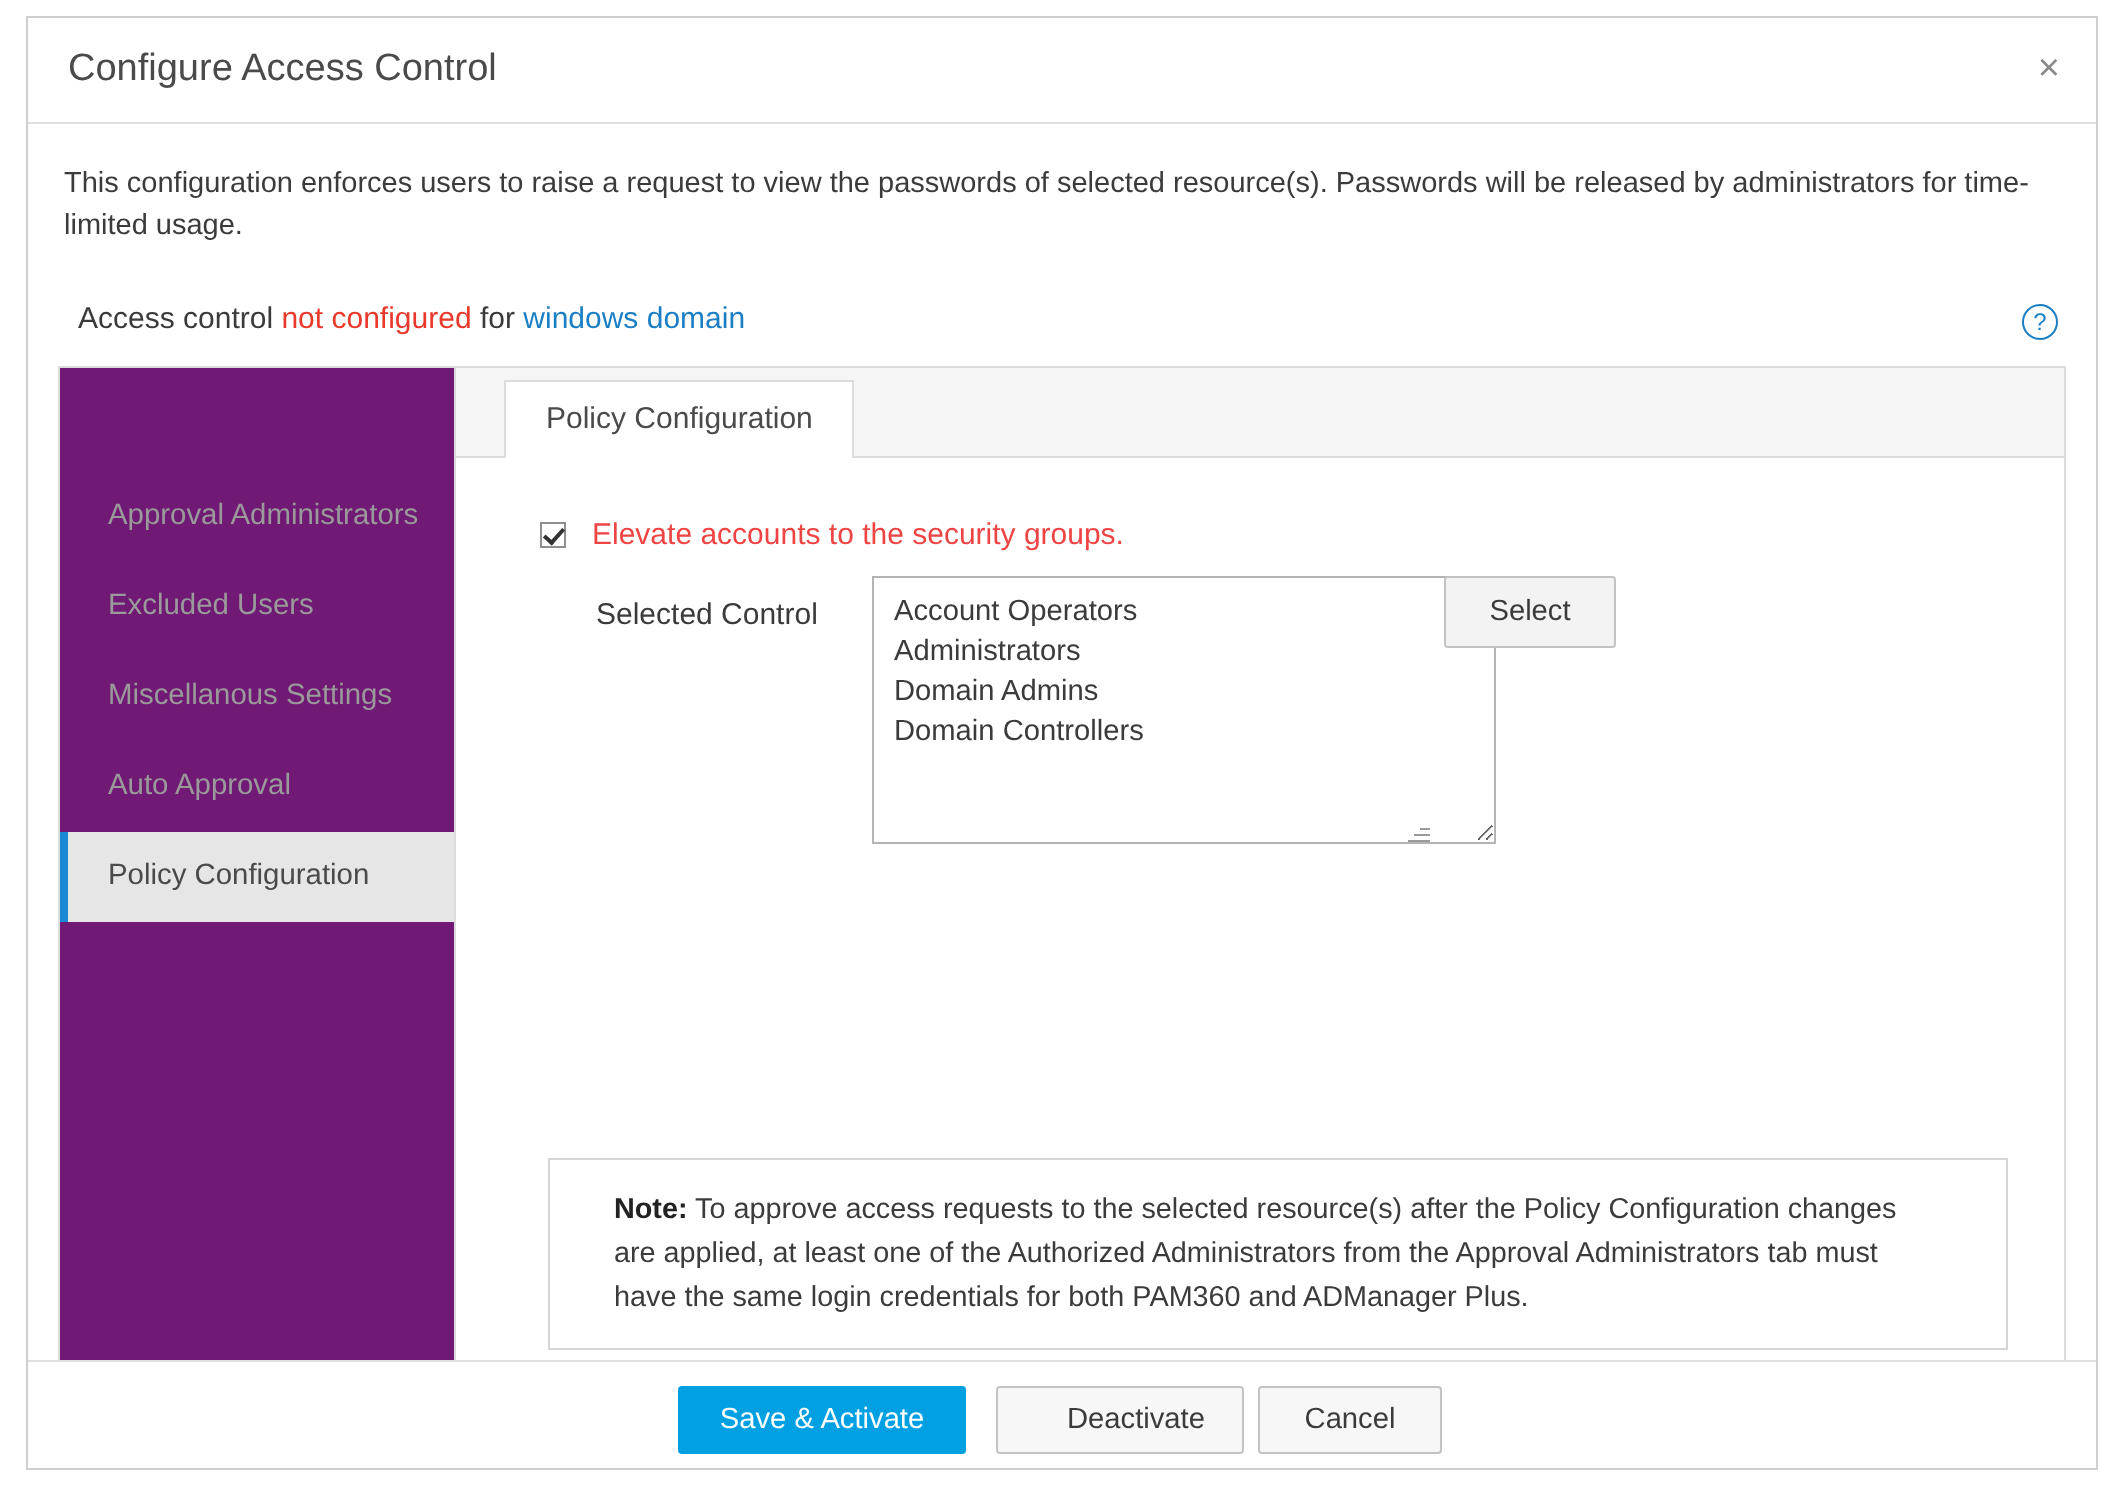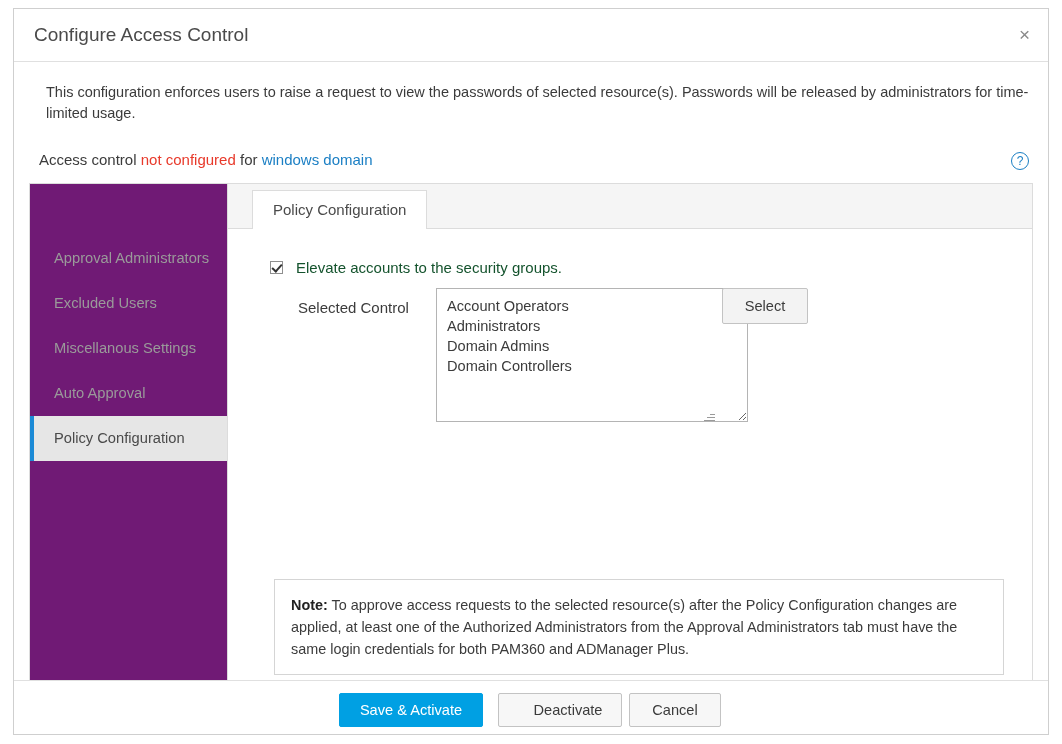--- a/index.html
+++ b/index.html
@@ -42,21 +42,21 @@
     right: 18px;
     top: 16px;
     font-size: 19px;
     color: #8a8a8a;
     cursor: pointer;
     line-height: 1;
     user-select: none;
   }
   .intro {
     position: absolute;
-    left: 32px;
+    left: 18px;
     top: 73px;
     width: 988px;
     font-size: 14.5px;
     line-height: 21px;
     color: #3b3b3b;
   }
   .status-line {
     position: absolute;
     left: 25px;
     top: 142px;
@@ -179,21 +179,21 @@
     top: 0px;
     width: 4px;
     height: 8px;
     border: solid #333;
     border-width: 0 2px 2px 0;
     transform: rotate(42deg);
   }
   .elevate-label {
     margin-left: 13px;
     font-size: 15px;
-    color: #14532d;
+    color: #ef4444;
   }
   .groups-label {
     position: absolute;
     left: 70px;
     top: 70px;
     font-size: 15px;
     color: #3b3b3b;
   }
   .groups-box {
     position: absolute;
@@ -244,21 +244,21 @@
     border-radius: 2px;
   }
   .note-box {
     position: absolute;
     left: 46px;
     top: 350px;
     width: 730px;
     border: 1px solid #d5d5d5;
     background: #fff;
     box-sizing: border-box;
-    padding: 14px 16px;
+    padding: 14px 32px;
     font-size: 14.4px;
     line-height: 22px;
     color: #3b3b3b;
   }
   .note-box b {
     color: #222;
   }
   .footer {
     position: absolute;
     left: 0;

